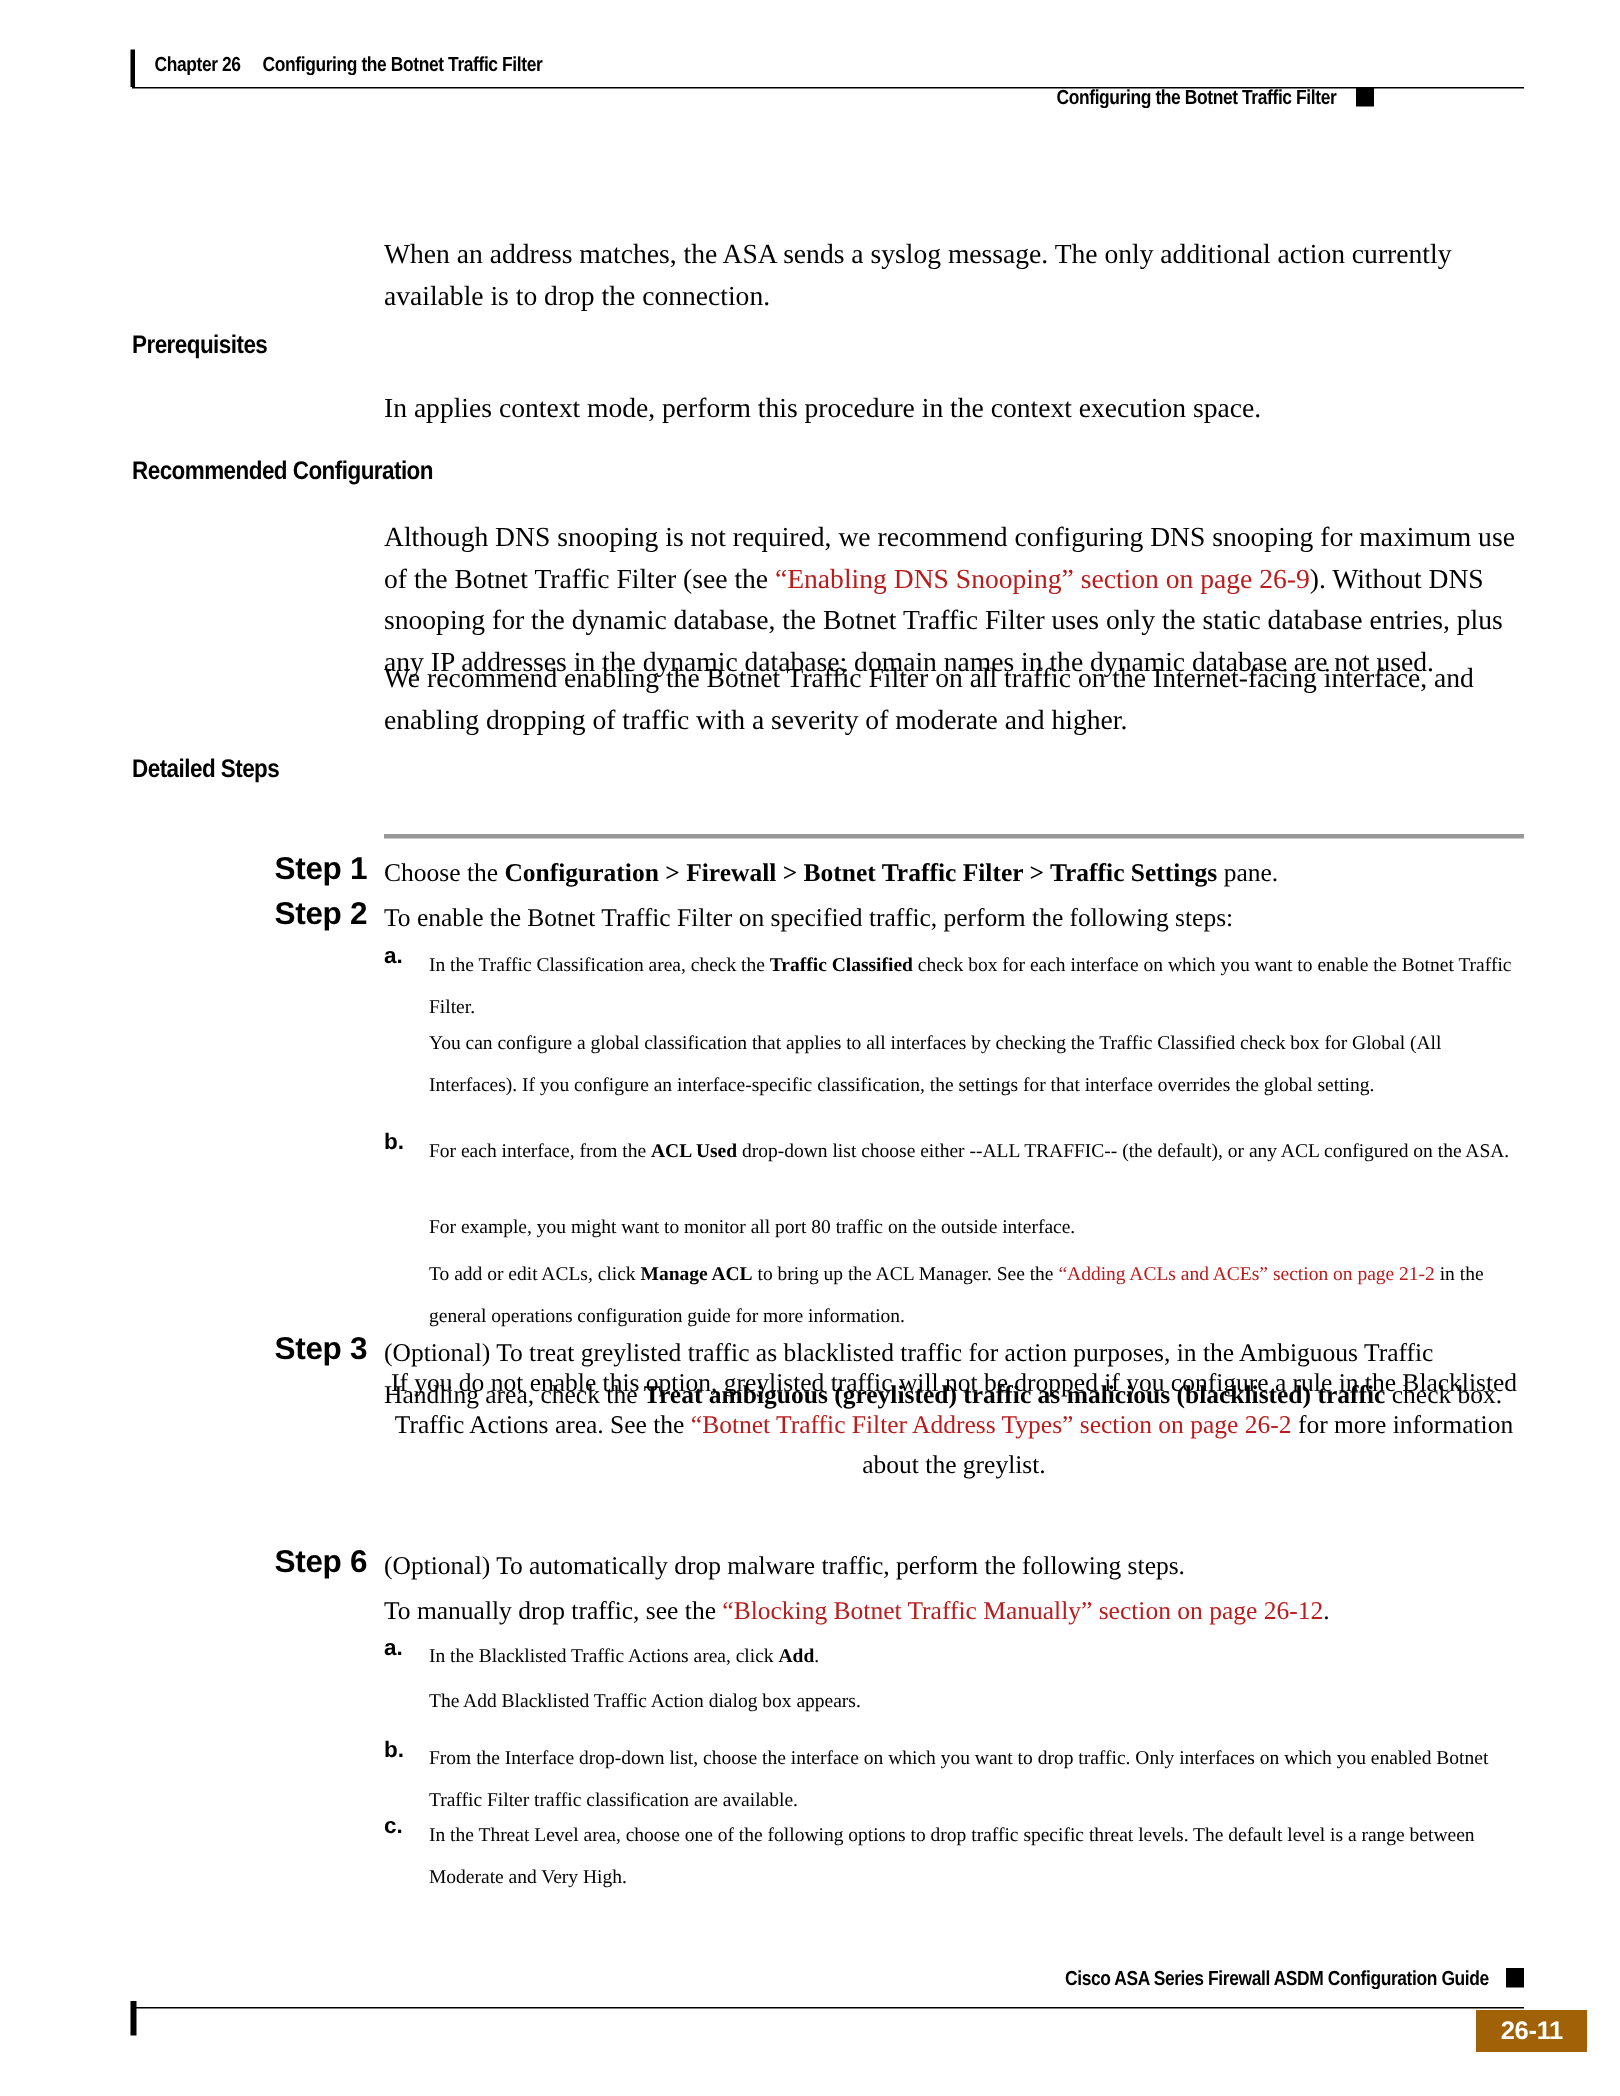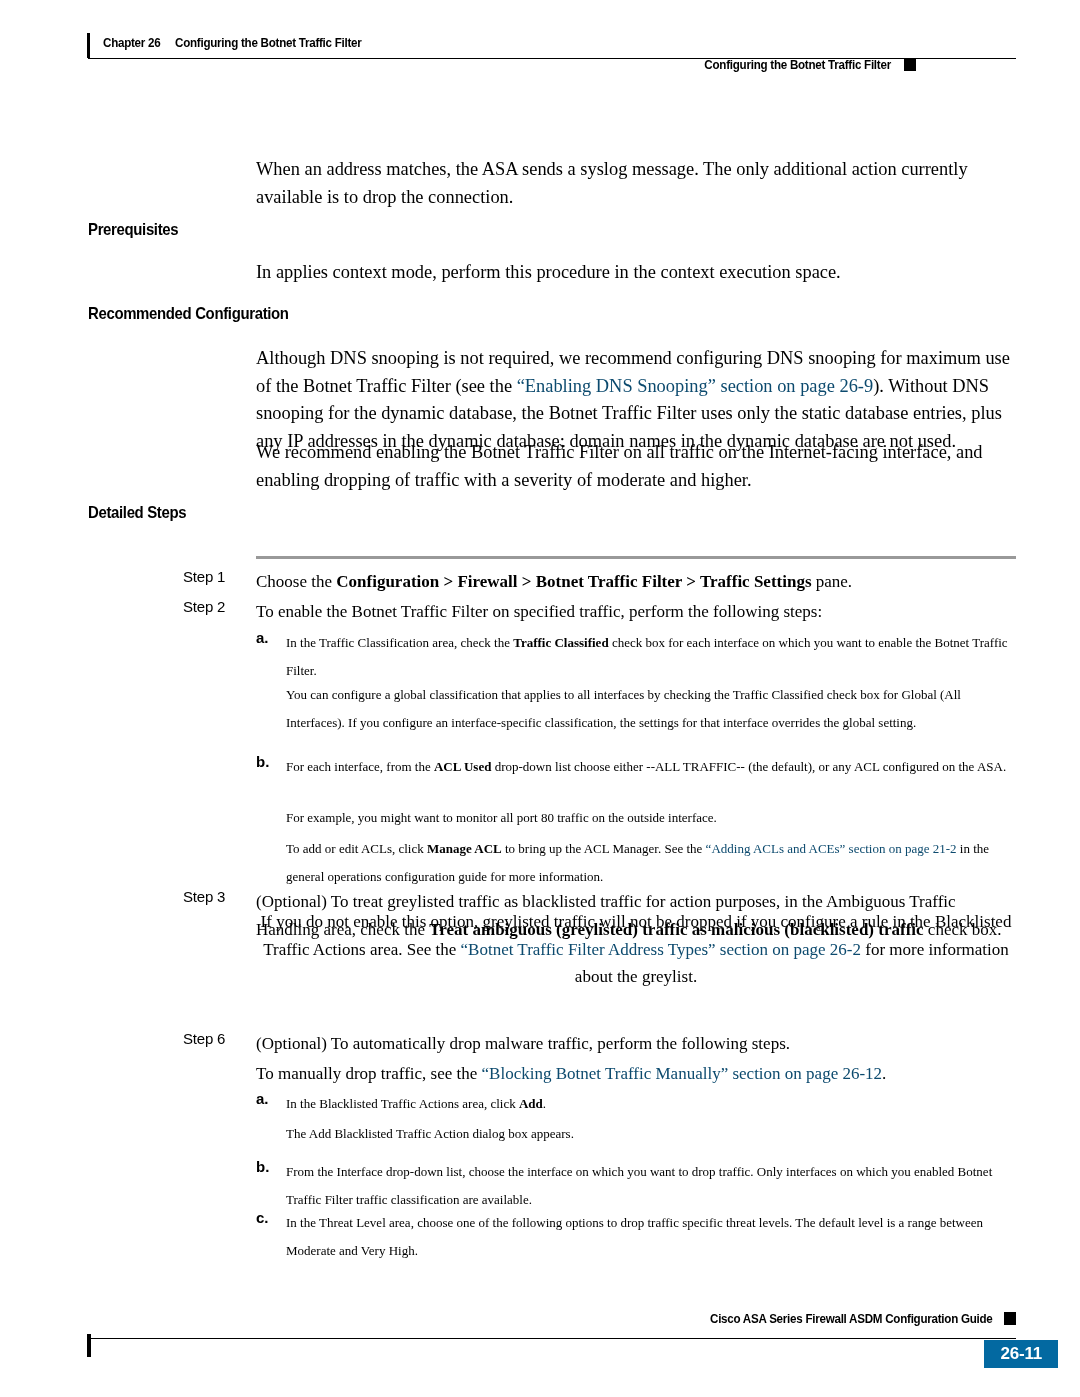--- a/index.html
+++ b/index.html
@@ -97,22 +97,22 @@
   .step-row {
     position: absolute;
     left: 183px;
     width: 833px;
   }
   .step-label {
     position: absolute;
     left: 0; top: 0;
     width: 66px;
     font-family: "Liberation Sans Narrow", "Liberation Sans", sans-serif;
-    font-weight: normal;
-    font-size: 15px;
+    font-weight: bold;
+    font-size: 21px;
     letter-spacing: -0.2px;
     white-space: nowrap;
   }
   .step-body {
     margin-left: 73px;
     width: 760px;
     font-size: 17px;
     line-height: 27.5px;
   }
   .sub-row {
@@ -136,21 +136,21 @@
   }
   .step-rule {
     position: absolute;
     left: 256px;
     width: 760px;
     height: 3px;
     background: #999999;
   }
   b.ui { font-weight: bold; }
   a.xref, .xref {
-    color: #0c4a6e;
+    color: #b91c1c;
     text-decoration: none;
   }
   .ftr-rule {
     position: absolute;
     left: 88px; top: 1338px;
     width: 928px; height: 1px;
     background: #000;
   }
   .ftr-tick {
     position: absolute;
@@ -170,21 +170,21 @@
     font-weight: bold;
     font-size: 13.5px;
     letter-spacing: -0.3px;
     white-space: nowrap;
     transform: scaleX(0.86);
     transform-origin: right center;
   }
   .page-num-box {
     position: absolute;
     right: 22px; top: 1340px;
-    background: #0369a1;
+    background: #a16207;
     color: #fff;
     font-family: "Liberation Sans Narrow", "Liberation Sans", sans-serif;
     font-weight: bold;
     font-size: 17px;
     letter-spacing: -0.2px;
     padding: 5px 16px 6px 16px;
     line-height: 1;
   }
 </style>
 </head>

